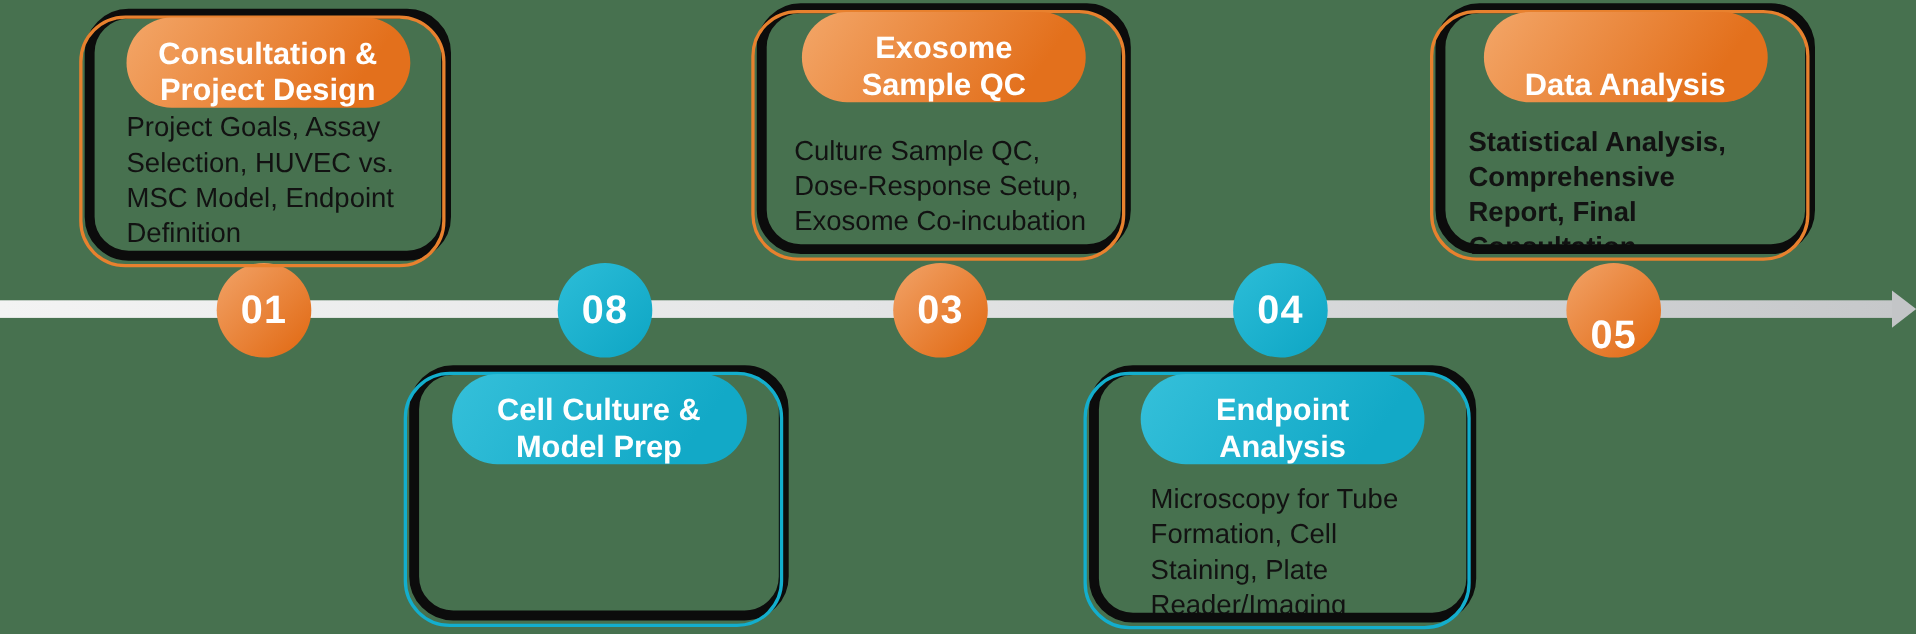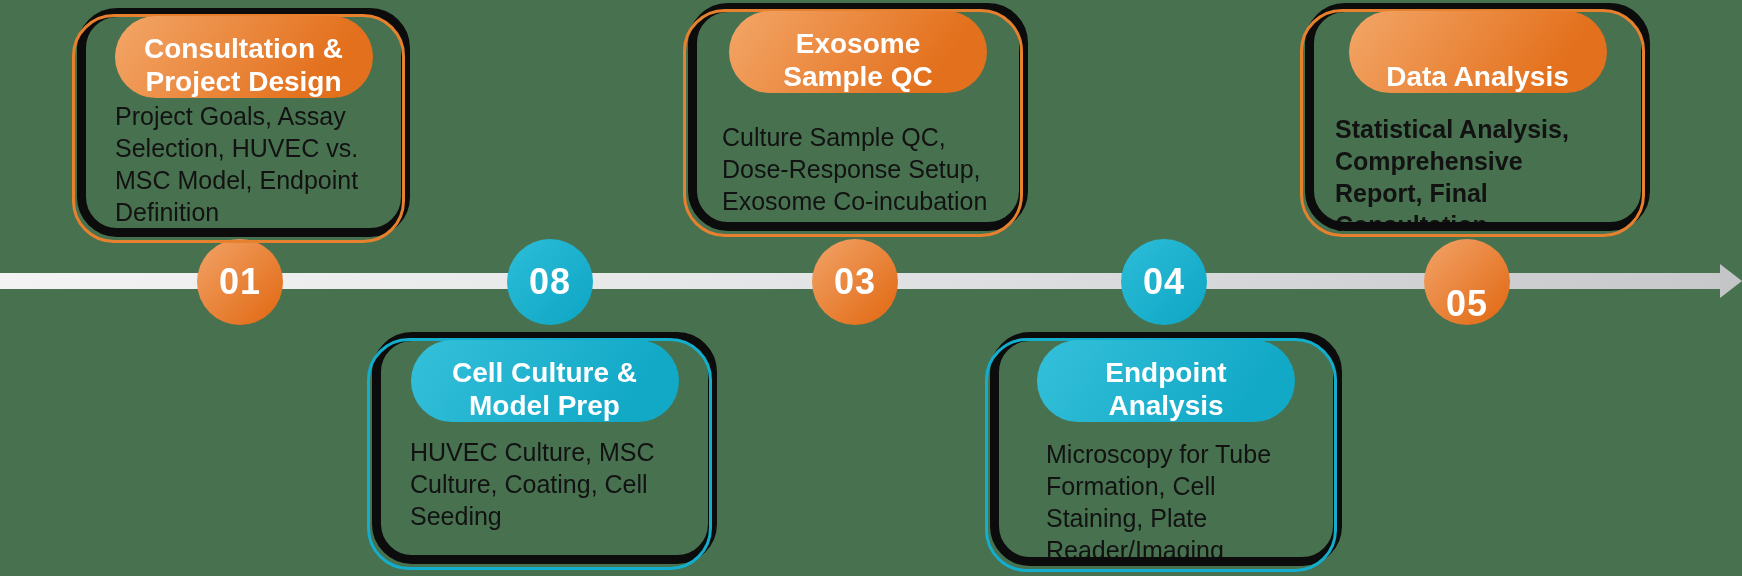--- a/index.html
+++ b/index.html
@@ -105,21 +105,20 @@
   <div class="card card-1 theme-orange">
     <div class="card-text">Project Goals, Assay Selection, HUVEC vs. MSC Model, Endpoint Definition</div>
     <div class="card-frame"></div>
     <div class="card-accent"></div>
     <div class="card-pill">
       <span class="pill-title">Consultation &amp; Project Design</span>
     </div>
   </div>
 
   <div class="card card-2 theme-cyan">
-    <div class="card-text">HUVEC Culture, MSC Culture, Coating, Cell Seeding</div>
     <div class="card-frame"></div>
     <div class="card-accent"></div>
     <div class="card-pill">
       <span class="pill-title">Cell Culture &amp; Model Prep</span>
     </div>
   </div>
 
   <div class="card card-3 theme-orange">
     <div class="card-text">Culture Sample QC, Dose-Response Setup, Exosome Co-incubation</div>
     <div class="card-frame"></div>

